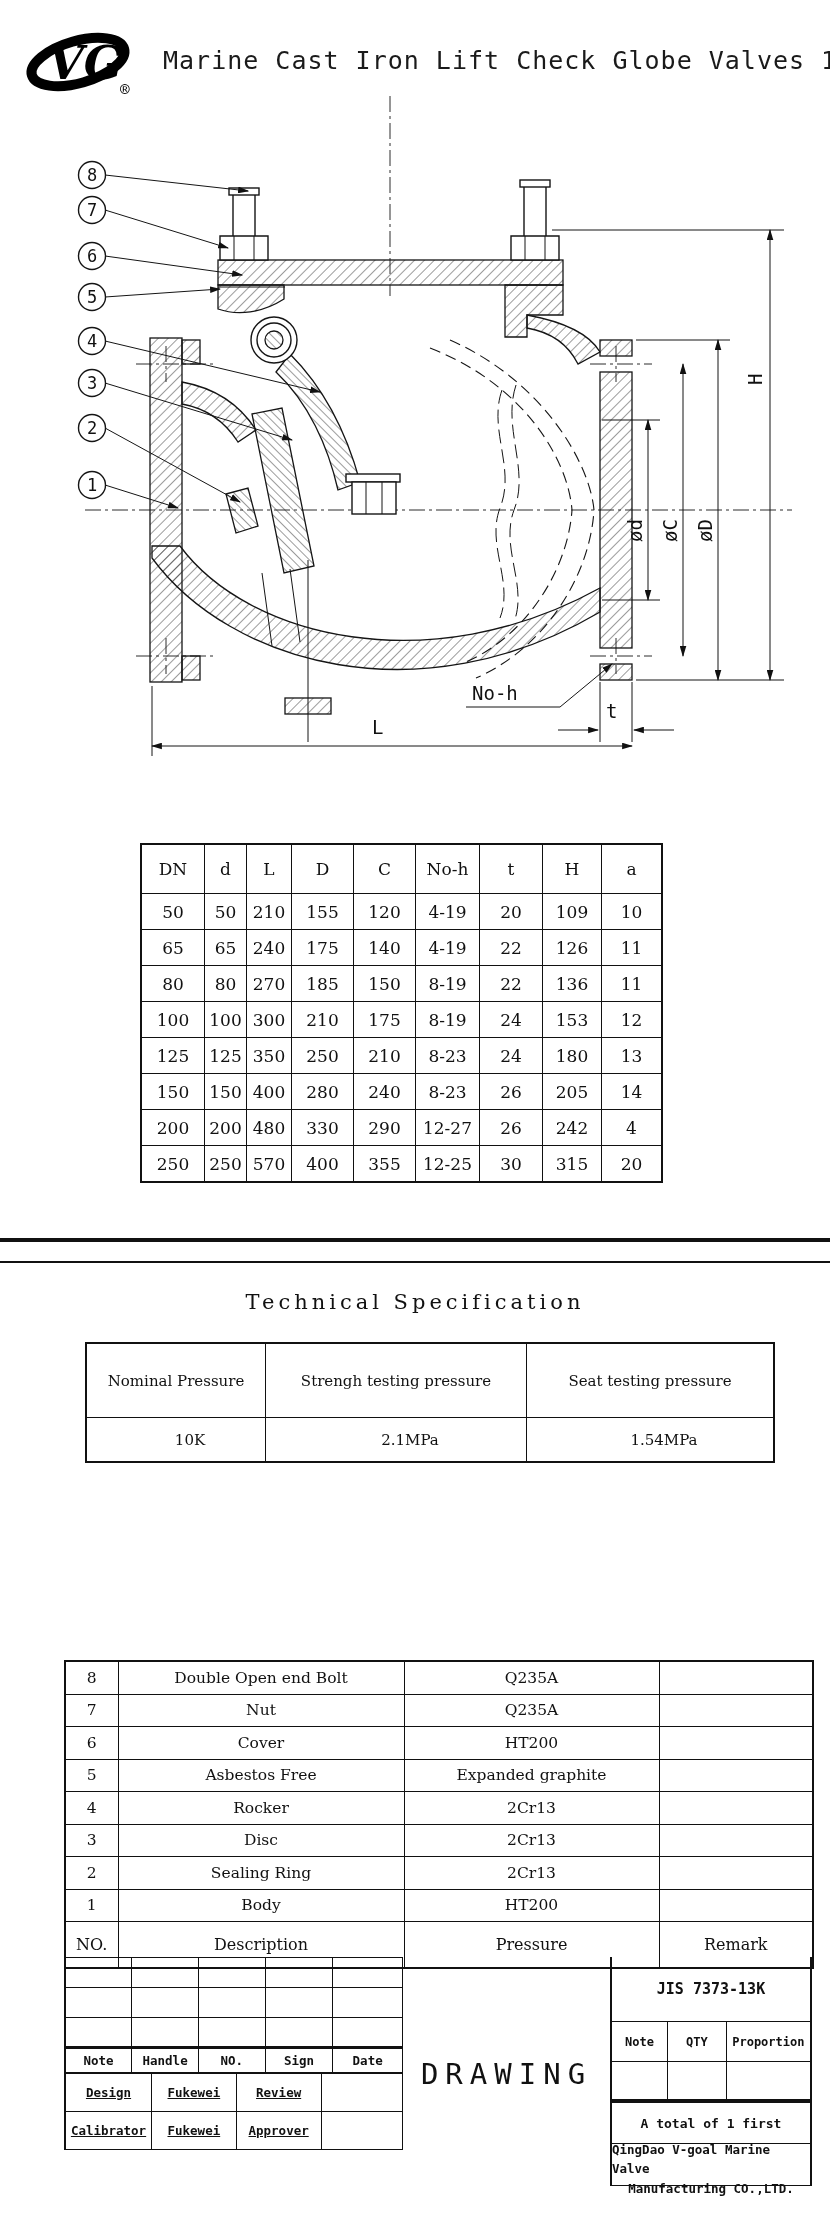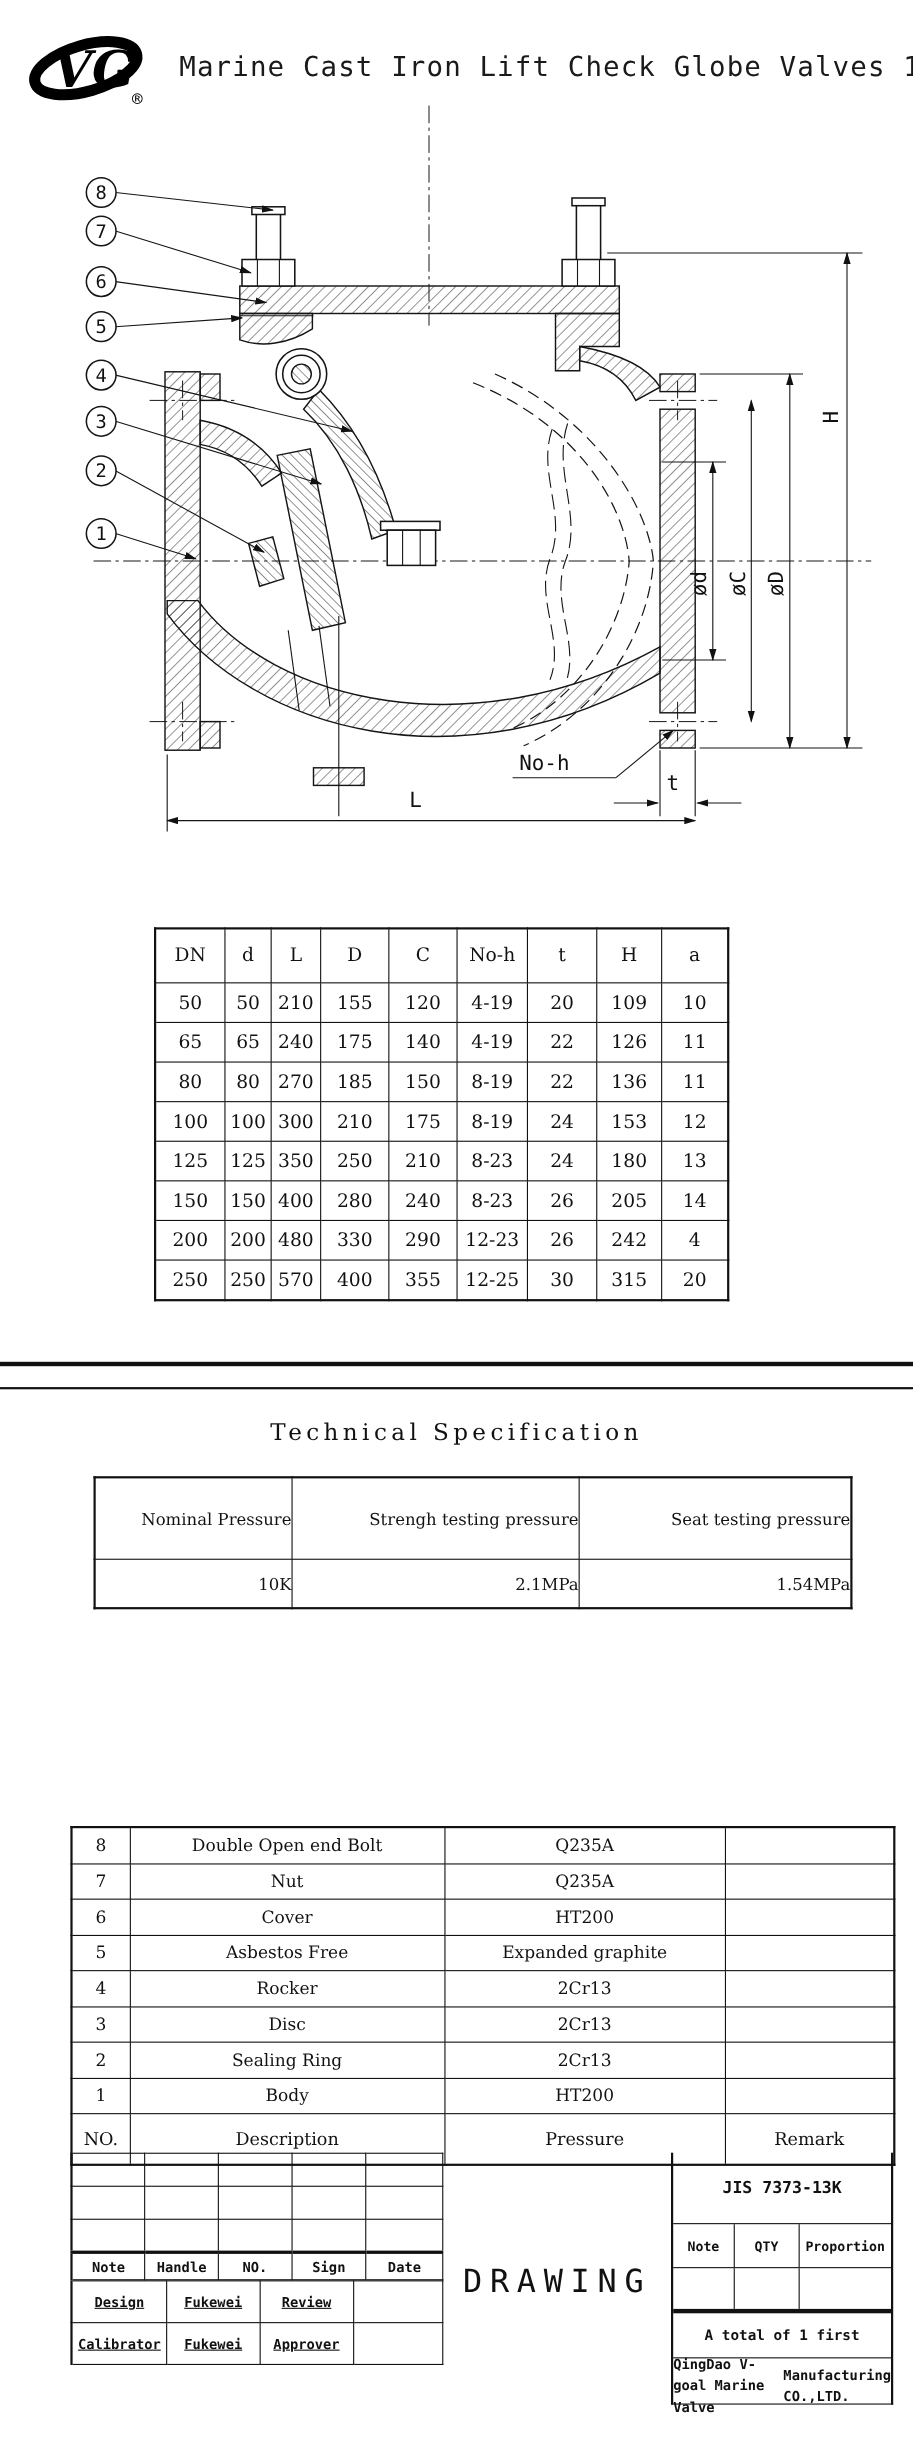--- a/index.html
+++ b/index.html
@@ -16,21 +16,21 @@
   .dimtab th{height:48px;}
   .dimtab td{height:35px;}
   .dimtab{border:2px solid #111;}
   
   .div1{left:0;top:1238px;width:830px;height:4px;background:#111;}
   .div2{left:0;top:1261px;width:830px;height:1.6px;background:#111;}
   
   #spec-title{left:0;top:1290px;width:830px;text-align:center;font-family:"DejaVu Serif",serif;
       font-size:21px;letter-spacing:4px;}
   .spectab{left:85px;top:1342px;border:2px solid #111;}
-  .spectab td{border:1.5px solid #111;font-family:"DejaVu Serif",serif;font-size:15px;text-align:right;padding:0;}
+  .spectab td{border:1.5px solid #111;font-family:"DejaVu Serif",serif;font-size:15px;text-align:center;padding:0;}
   .spectab tr:first-child td{height:73px;}
   .spectab tr:last-child td{height:43px;padding-left:28px;}
   
   .partstab{left:64px;top:1660px;border:2px solid #111;}
   .partstab td{border:1.2px solid #111;font-family:"DejaVu Serif",serif;font-size:15.5px;
       text-align:center;padding:0;height:31.5px;}
   .partstab tr.foot td{height:45px;font-size:16px;}
   
   #tblock{left:64px;top:1957px;width:748px;height:229px;display:flex;align-items:stretch;}
   .tb-cell{box-sizing:border-box;}
@@ -47,21 +47,21 @@
   #tb-right{width:202px;border-left:2px solid #111;border-right:2px solid #111;border-bottom:1.4px solid #111;}
   .tbr-row{box-sizing:border-box;border-bottom:1.4px solid #111;display:flex;}
   .tbr-jis{height:65px;align-items:center;justify-content:center;font-size:15px;font-weight:bold;}
   .tbr-nqp{height:40px;}
   .tbr-nqp div, .tbr-empty div{box-sizing:border-box;display:flex;align-items:center;justify-content:center;
       font-size:12px;font-weight:bold;border-right:1.4px solid #111;}
   .tbr-nqp div:last-child,.tbr-empty div:last-child{border-right:none;}
   .tbr-empty{height:38px;}
   .tbr-total{height:44px;border-top:3px solid #111;align-items:center;justify-content:center;
       font-size:13px;font-weight:bold;}
-  .tbr-co{height:50px;flex-direction:row;align-items:center;justify-content:center;
+  .tbr-co{height:50px;flex-direction:column;align-items:center;justify-content:center;
       font-size:12.5px;font-weight:bold;border-bottom:none;line-height:1.55;}
   
   .pa{fill:url(#hA);stroke:#151515;stroke-width:1.3;}
   .pb{fill:url(#hB);stroke:#151515;stroke-width:1.3;}
   .pw{fill:#fff;stroke:#151515;stroke-width:1.4;}
   .thin{fill:none;stroke:#151515;stroke-width:1;}
   .cl{fill:none;stroke:#151515;stroke-width:0.9;stroke-dasharray:16 4 3 4;}
   .dsh{fill:none;stroke:#151515;stroke-width:1.1;stroke-dasharray:11 6;}
   .dim{fill:none;stroke:#151515;stroke-width:1;}
   .ldr{fill:none;stroke:#151515;stroke-width:1;}
@@ -288,21 +288,21 @@
           <td>26</td>
           <td>205</td>
           <td>14</td>
         </tr>
         <tr>
           <td>200</td>
           <td>200</td>
           <td>480</td>
           <td>330</td>
           <td>290</td>
-          <td>12-23</td>
+          <td>12-27</td>
           <td>26</td>
           <td>242</td>
           <td>4</td>
         </tr>
         <tr>
           <td>250</td>
           <td>250</td>
           <td>570</td>
           <td>400</td>
           <td>355</td>

